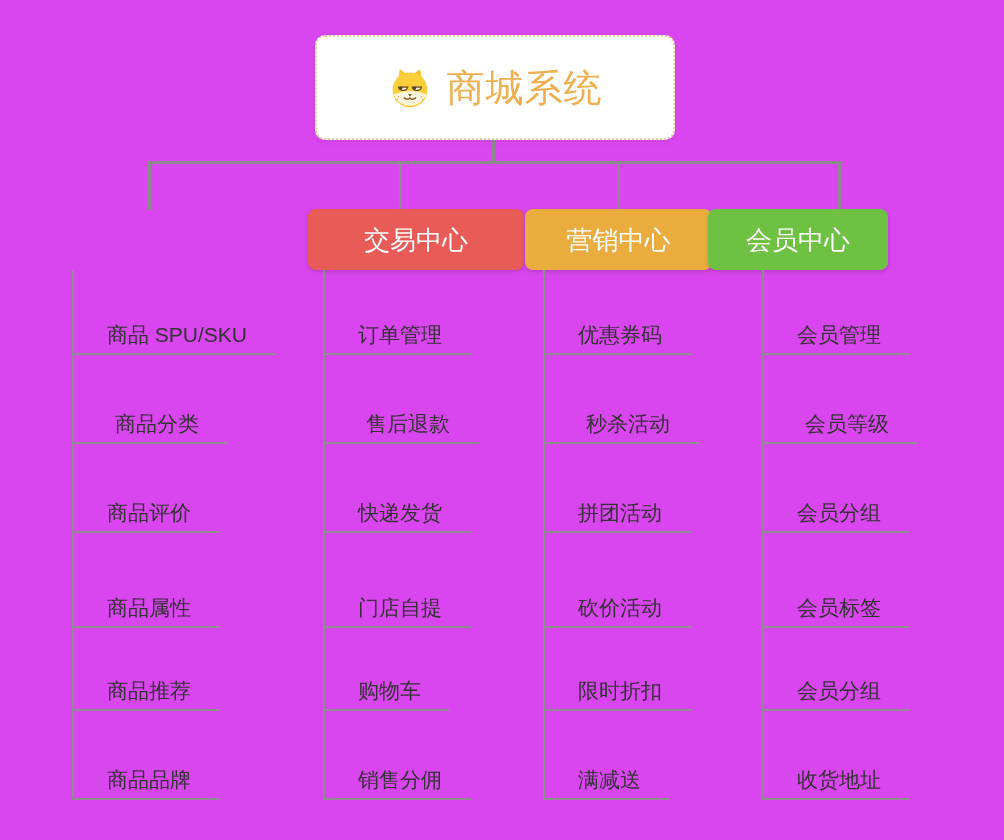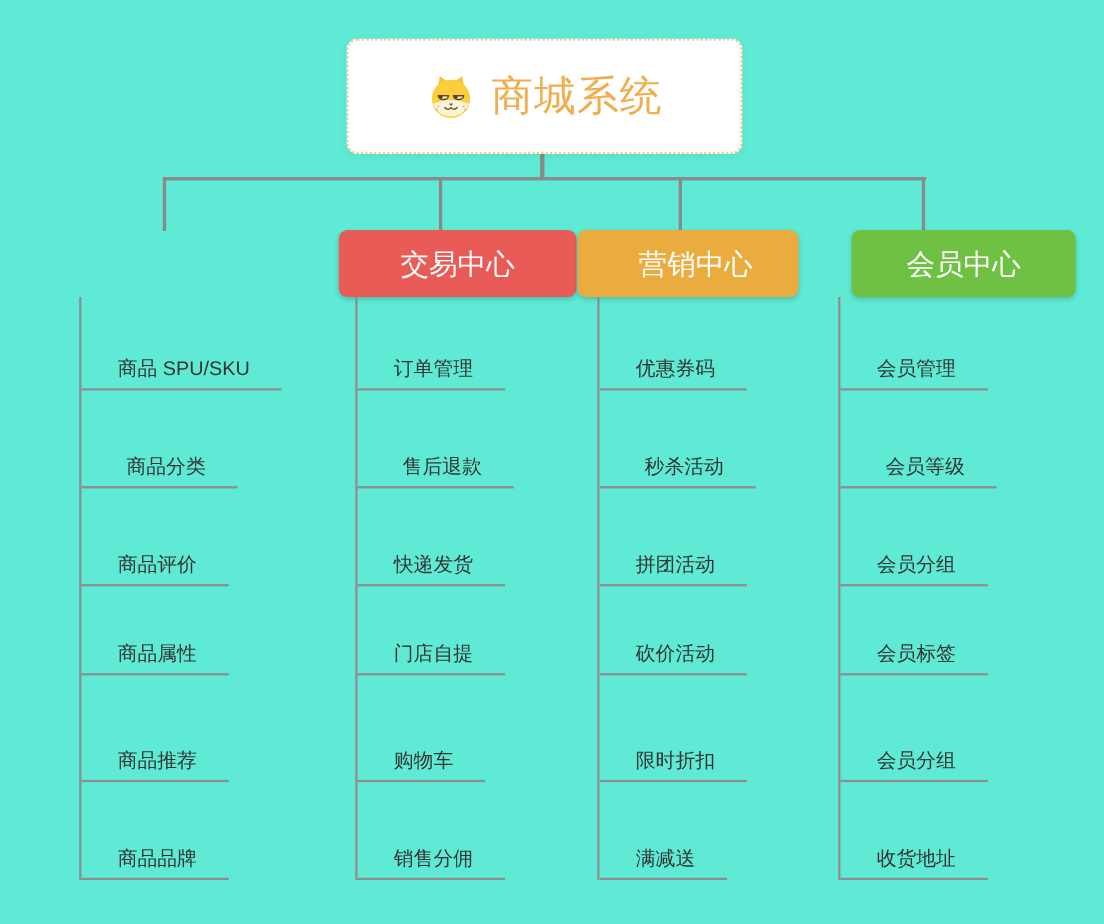--- a/index.html
+++ b/index.html
@@ -1,18 +1,18 @@
 <!DOCTYPE html>
 <html><head>
 <meta charset="utf-8">
 <style>
   html,body { margin:0; padding:0; }
   body { background:#f6f6f6; font-family:"Liberation Sans","DejaVu Sans",sans-serif; }
 
-  .canvas { position:relative; width:1004px; height:840px; background:#5eead4; overflow:hidden; }
+  .canvas { position:relative; width:1004px; height:840px; background:#d946ef; overflow:hidden; }
 
   
   .root-node {
     position:absolute; left:315px; top:35px; width:360px; height:105px;
     background:#ffffff; border:2px dotted #f2cd95; border-radius:10px;
     box-sizing:border-box; display:flex; align-items:center; justify-content:center;
     gap:15px; box-shadow:0 2px 8px rgba(0,0,0,0.05);
   }
   .root-title { font-size:38px; color:#f0ae4e; letter-spacing:1px; line-height:1; }
 
@@ -25,39 +25,39 @@
 
   
   .branch-box {
     position:absolute; top:209px; height:61px; border-radius:8px;
     color:#ffffff; font-size:26px; display:flex; align-items:center; justify-content:center;
     box-shadow:0 2px 4px rgba(0,0,0,0.15); line-height:1;
   }
   .branch-box-0 { left:57px;  width:186px; }
   .branch-box-1 { left:308px; width:216px; }
   .branch-box-2 { left:525px; width:187px; }
-  .branch-box-3 { left:774px; width:204px; }
+  .branch-box-3 { left:708px; width:180px; }
 
   
   .branch-col { position:absolute; top:270px; height:530px; border-left:2px solid #8d8d8d; }
   .branch-col-0 { left:72px; }
   .branch-col-1 { left:323px; }
   .branch-col-2 { left:543px; }
   .branch-col-3 { left:762px; }
 
   
   .leaf-item {
     position:absolute; left:0; white-space:nowrap;
-    font-size:18px; color:#333333; line-height:1.1;
+    font-size:21px; color:#333333; line-height:1.1;
     padding:0 29px 7px 33px; border-bottom:2px solid #8d8d8d;
   }
   .leaf-item:nth-child(1) { bottom:445px; }
   .leaf-item:nth-child(2) { bottom:356px;padding-left:41px; }
   .leaf-item:nth-child(3) { bottom:267px;margin-top:38px; }
-  .leaf-item:nth-child(4) { bottom:186px;text-align:right; }
+  .leaf-item:nth-child(4) { bottom:172px;text-align:right; }
   .leaf-item:nth-child(5) { bottom:89px;  }
   .leaf-item:nth-child(6) { bottom:0;     }
 </style>
 </head>
 <body>
 
 <div class="canvas">
 
   <div class="connector stub"></div>
   <div class="connector hline"></div>
@@ -82,21 +82,21 @@
         <circle cx="11.5" cy="33.5" r="0.9" fill="#D9B25F"></circle>
         <circle cx="10" cy="36.5" r="0.9" fill="#D9B25F"></circle>
         <circle cx="36.5" cy="33.5" r="0.9" fill="#D9B25F"></circle>
         <circle cx="38" cy="36.5" r="0.9" fill="#D9B25F"></circle>
       </svg>
     </span>
     <span class="root-title">商城系统</span>
   </div>
 
   <div class="branch-box branch-box-1" style="background: rgb(232, 91, 87);">交易中心</div>
-  <div class="branch-box branch-box-2" style="background: rgb(235, 172, 63); padding-left: 14px;">营销中心</div>
+  <div class="branch-box branch-box-2" style="background: rgb(235, 172, 63);">营销中心</div>
   <div class="branch-box branch-box-3" style="background: rgb(111, 193, 67);">会员中心</div>
 
   <div class="branch-col branch-col-0">
     <div class="leaf-item">商品 SPU/SKU</div>
     <div class="leaf-item">商品分类</div>
     <div class="leaf-item">商品评价</div>
     <div class="leaf-item">商品属性</div>
     <div class="leaf-item">商品推荐</div>
     <div class="leaf-item">商品品牌</div>
   </div>

